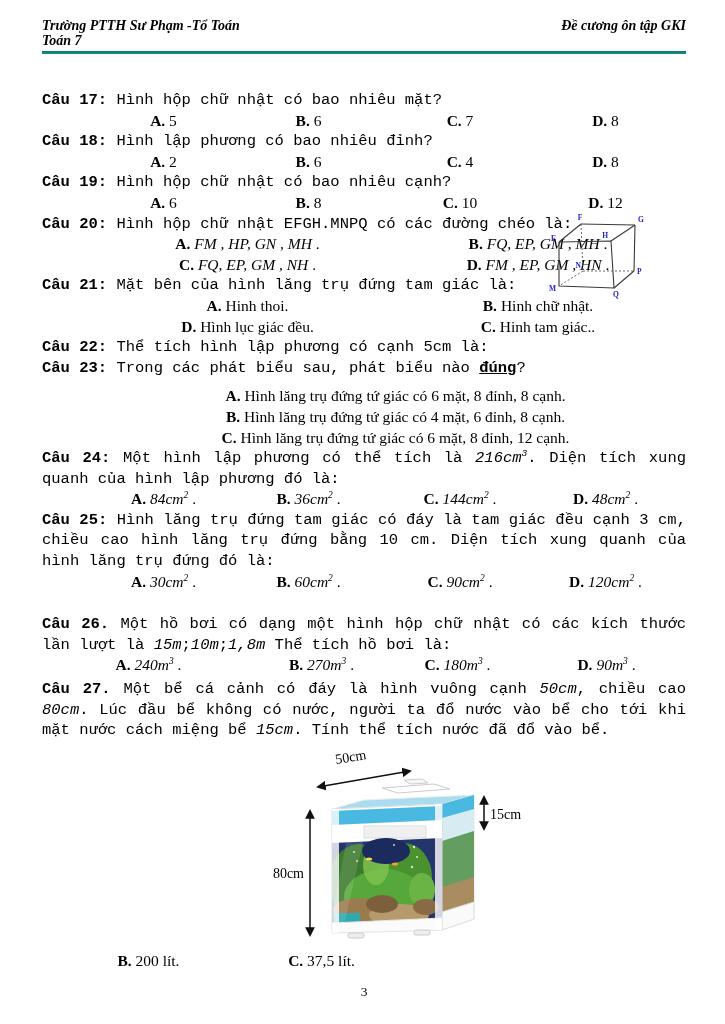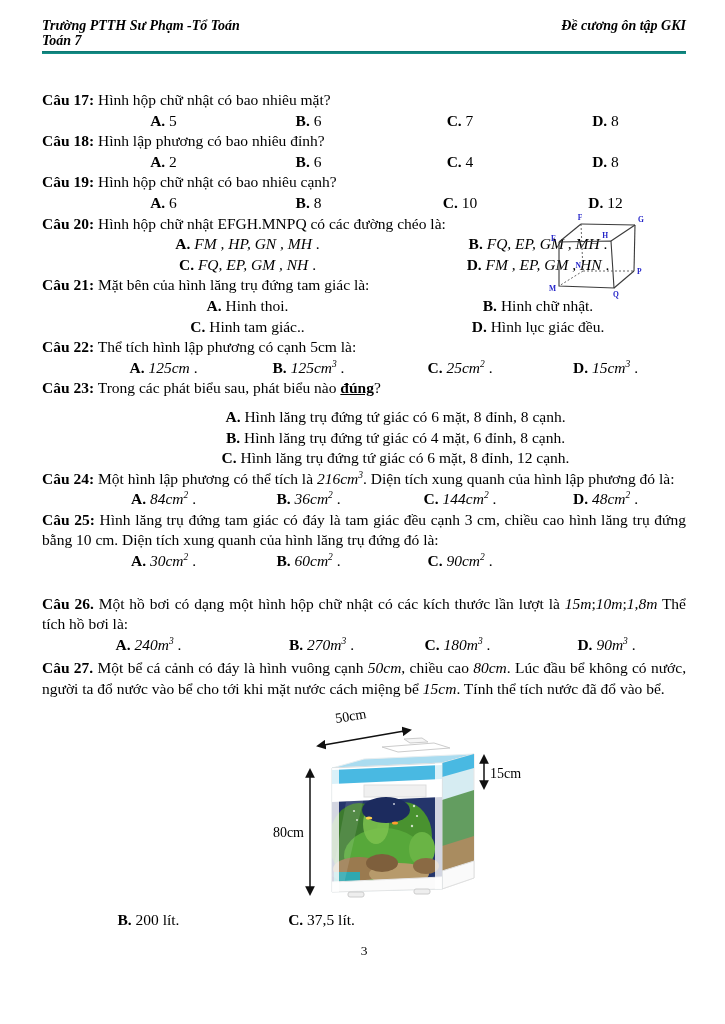--- a/index.html
+++ b/index.html
@@ -8,21 +8,21 @@
     font-family:"Liberation Serif",serif;font-size:15.5px;line-height:20.6px;color:#000;
     box-sizing:border-box;padding:18px 39px 0 42px;
   }
   
   .header{display:flex;justify-content:space-between;align-items:flex-start;
     font-weight:bold;font-style:italic;font-size:14px;line-height:15px;}
   .rule{height:3px;margin-top:3px;background:linear-gradient(#0a736e,#17948c);}
   
   #questions{margin-top:36px;}
   .question{margin:0;}
-  .qtext{margin:0;text-align:justify;}
+  .qtext{margin:0;text-align:justify;font-family:Liberation Mono, monospace;}
   .qlabel{font-weight:bold;}
   .opts{display:grid;}
   .opts-four{margin-left:63px;grid-template-columns:117px 173px 130px 1fr;}
   .opts-two{margin-left:63px;grid-template-columns:285px 1fr;}
   .opts-stack{margin-left:63px;grid-template-columns:1fr;margin-top:8px;}
   .opts-wide{grid-template-columns:213px 133px 139px 1fr;}
   .opt{white-space:nowrap;text-align:center;}
   .okey{font-weight:bold;}
   sup{font-size:9.5px;line-height:0;}
   .q26{margin-top:22px;}
@@ -83,32 +83,26 @@
           <span class="opt"><b class="okey">B.</b> <span class="oval"><i>FQ, EP, GM , MH</i> .</span></span>
           <span class="opt"><b class="okey">C.</b> <span class="oval"><i>FQ, EP, GM , NH</i> .</span></span>
           <span class="opt"><b class="okey">D.</b> <span class="oval"><i>FM , EP, GM , HN</i> .</span></span>
         </div>
       </div>
       <div class="question q21">
         <p class="qtext"><b class="qlabel">Câu 21:</b> <span>Mặt bên của hình lăng trụ đứng tam giác là:</span></p>
         <div class="opts opts-two">
           <span class="opt"><b class="okey">A.</b> <span class="oval">Hinh thoi.</span></span>
           <span class="opt"><b class="okey">B.</b> <span class="oval">Hinh chữ nhật.</span></span>
+          <span class="opt"><b class="okey">D.</b> <span class="oval">Hình lục giác đều.</span></span>
           <span class="opt"><b class="okey">C.</b> <span class="oval">Hinh tam giác..</span></span>
-          <span class="opt"><b class="okey">D.</b> <span class="oval">Hình lục giác đều.</span></span>
         </div>
       </div>
       <div class="question q22">
         <p class="qtext"><b class="qlabel">Câu 22:</b> <span>Thể tích hình lập phương có cạnh 5cm là:</span></p>
-        <div class="opts opts-four">
-          <span class="opt"><b class="okey">A.</b> <span class="oval"><i>125cm</i> .</span></span>
-          <span class="opt"><b class="okey">B.</b> <span class="oval"><i>125cm<sup>3</sup></i> .</span></span>
-          <span class="opt"><b class="okey">C.</b> <span class="oval"><i>25cm<sup>2</sup></i> .</span></span>
-          <span class="opt"><b class="okey">D.</b> <span class="oval"><i>15cm<sup>3</sup></i> .</span></span>
-        </div>
       </div>
       <div class="question q23">
         <p class="qtext"><b class="qlabel">Câu 23:</b> <span>Trong các phát biểu sau, phát biểu nào <b><u>đúng</u></b>?</span></p>
         <div class="opts opts-stack">
           <span class="opt"><b class="okey">A.</b> <span class="oval">Hình lăng trụ đứng tứ giác có 6 mặt, 8 đỉnh, 8 cạnh.</span></span>
           <span class="opt"><b class="okey">B.</b> <span class="oval">Hình lăng trụ đứng tứ giác có 4 mặt, 6 đỉnh, 8 cạnh.</span></span>
           <span class="opt"><b class="okey">C.</b> <span class="oval">Hình lăng trụ đứng tứ giác có 6 mặt, 8 đỉnh, 12 cạnh.</span></span>
         </div>
       </div>
       <div class="question q24">
@@ -119,20 +113,21 @@
           <span class="opt"><b class="okey">C.</b> <span class="oval"><i>144cm<sup>2</sup></i> .</span></span>
           <span class="opt"><b class="okey">D.</b> <span class="oval"><i>48cm<sup>2</sup></i> .</span></span>
         </div>
       </div>
       <div class="question q25">
         <p class="qtext"><b class="qlabel">Câu 25:</b> <span>Hình lăng trụ đứng tam giác có đáy là tam giác đều cạnh 3 cm, chiều cao hình lăng trụ đứng bằng 10 cm. Diện tích xung quanh của hình lăng trụ đứng đó là:</span></p>
         <div class="opts opts-four">
           <span class="opt"><b class="okey">A.</b> <span class="oval"><i>30cm<sup>2</sup></i> .</span></span>
           <span class="opt"><b class="okey">B.</b> <span class="oval"><i>60cm<sup>2</sup></i> .</span></span>
           <span class="opt"><b class="okey">C.</b> <span class="oval"><i>90cm<sup>2</sup></i> .</span></span>
+          <span class="opt"><b class="okey">D.</b> <span class="oval"><i>120cm<sup>2</sup></i> .</span></span>
         </div>
       </div>
       <div class="question q26">
         <p class="qtext"><b class="qlabel">Câu 26.</b> <span>Một hồ bơi có dạng một hình hộp chữ nhật có các kích thước lần lượt là <i>15m</i>;<i>10m</i>;<i>1,8m</i> Thể tích hồ bơi là:</span></p>
         <div class="opts opts-wide">
           <span class="opt"><b class="okey">A.</b> <span class="oval"><i>240m<sup>3</sup></i> .</span></span>
           <span class="opt"><b class="okey">B.</b> <span class="oval"><i>270m<sup>3</sup></i> .</span></span>
           <span class="opt"><b class="okey">C.</b> <span class="oval"><i>180m<sup>3</sup></i> .</span></span>
           <span class="opt"><b class="okey">D.</b> <span class="oval"><i>90m<sup>3</sup></i> .</span></span>
         </div>

